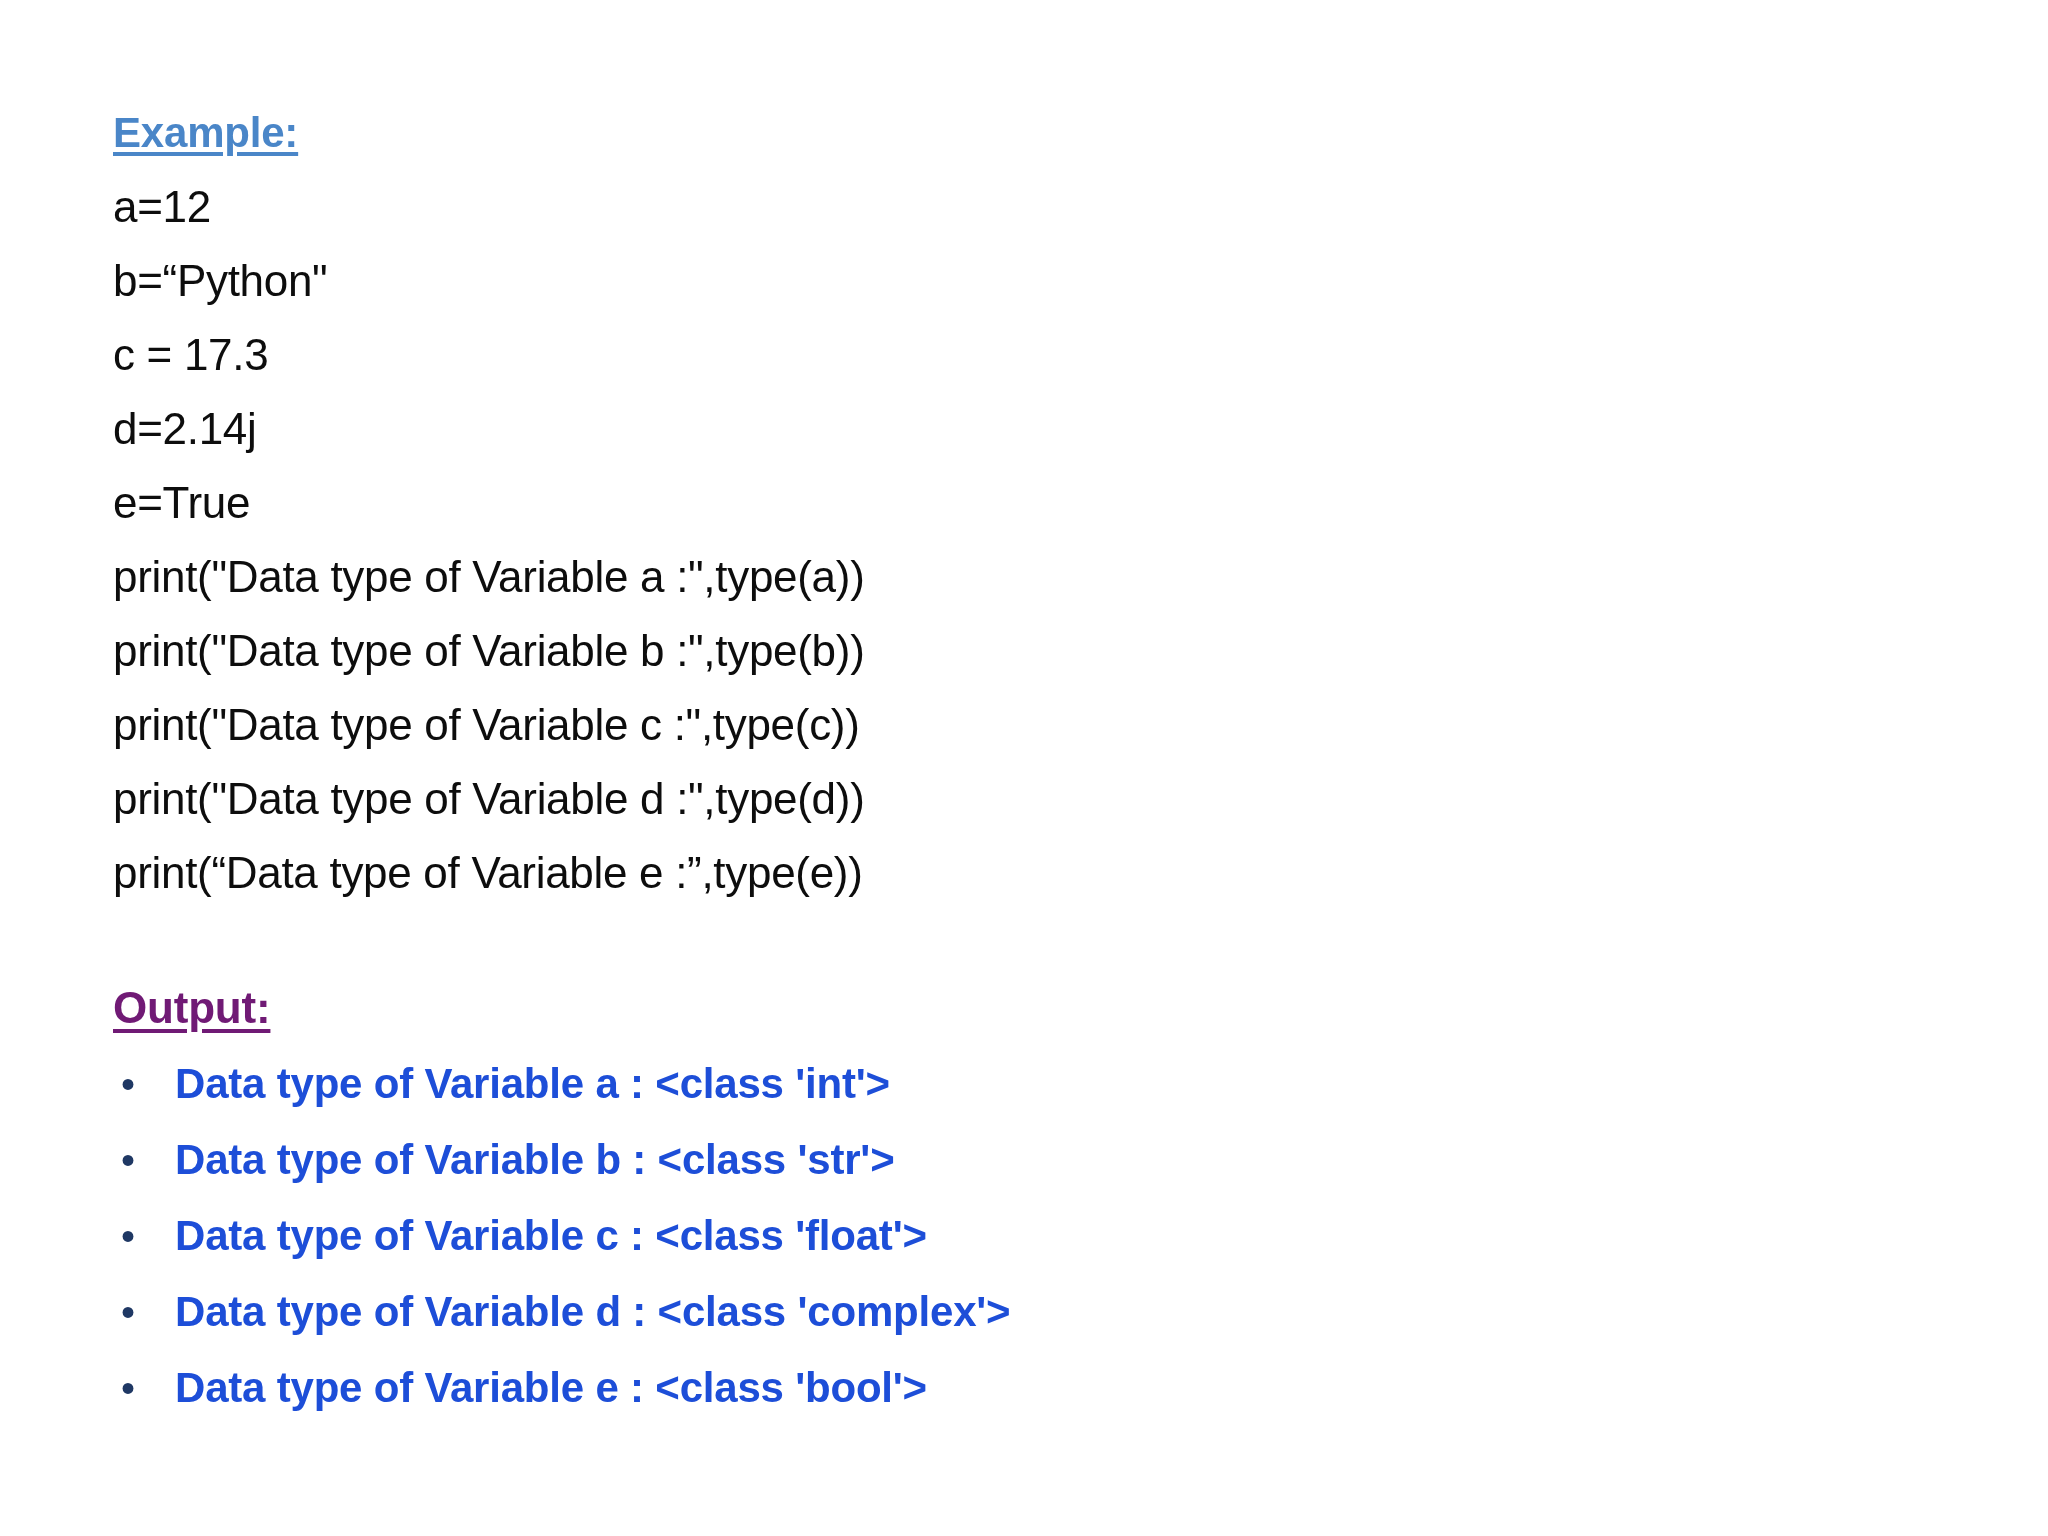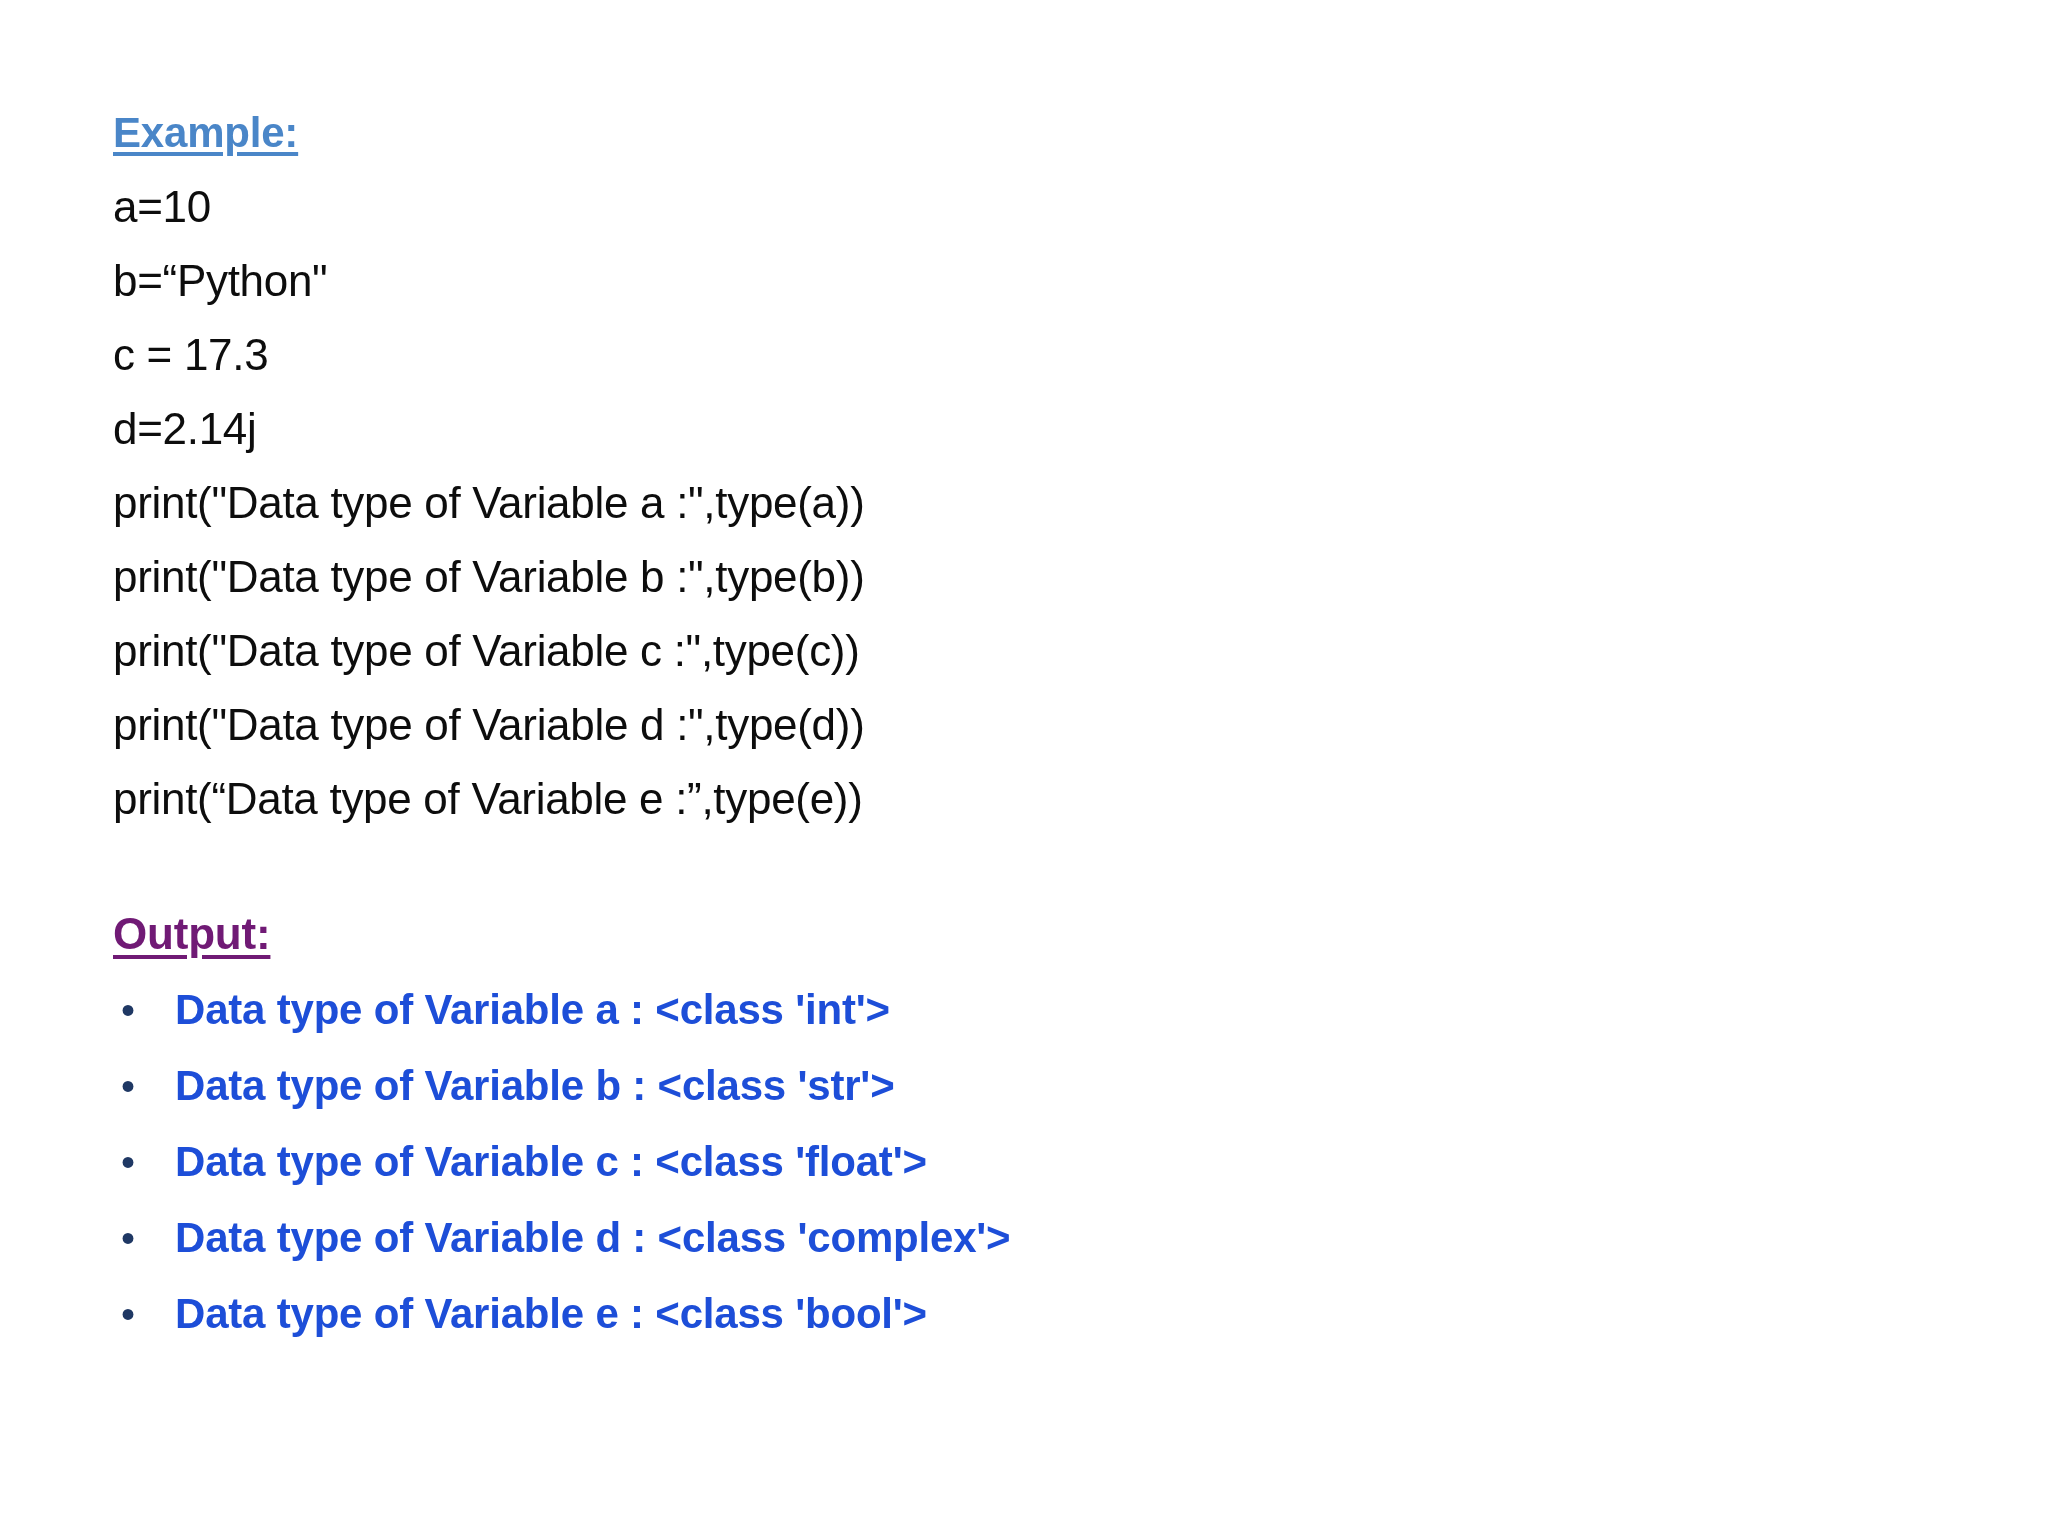--- a/index.html
+++ b/index.html
@@ -100,24 +100,25 @@
 </style>
 </head>
 <body>
 
 <div class="slide">
   <div class="content">
 
     <div class="example-heading">Example:</div>
 
     <div>
-      <div class="code-line">a=10</div>
+      <div class="code-line">a=12</div>
       <div class="code-line">b=“Python"</div>
       <div class="code-line">c = 17.3</div>
       <div class="code-line">d=2.14j</div>
+      <div class="code-line">e=True</div>
       <div class="code-line">print("Data type of Variable a :",type(a))</div>
       <div class="code-line">print("Data type of Variable b :",type(b))</div>
       <div class="code-line">print("Data type of Variable c :",type(c))</div>
       <div class="code-line">print("Data type of Variable d :",type(d))</div>
       <div class="code-line">print(“Data type of Variable e :”,type(e))</div>
     </div>
 
     <div class="gap"></div>
 
     <div class="output-heading">Output:</div>

